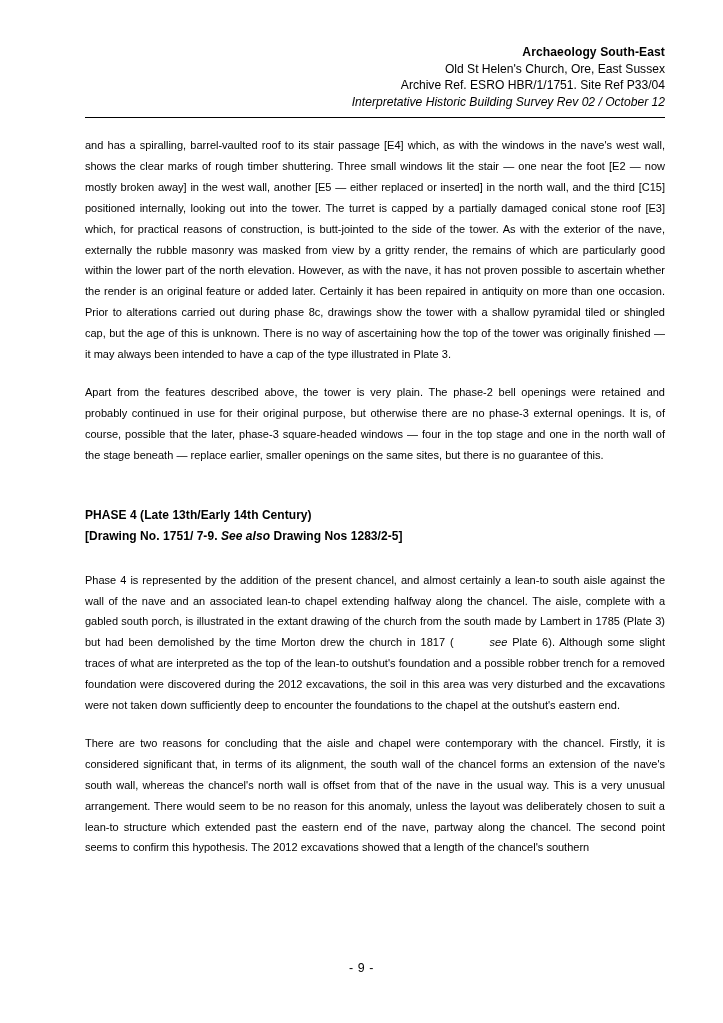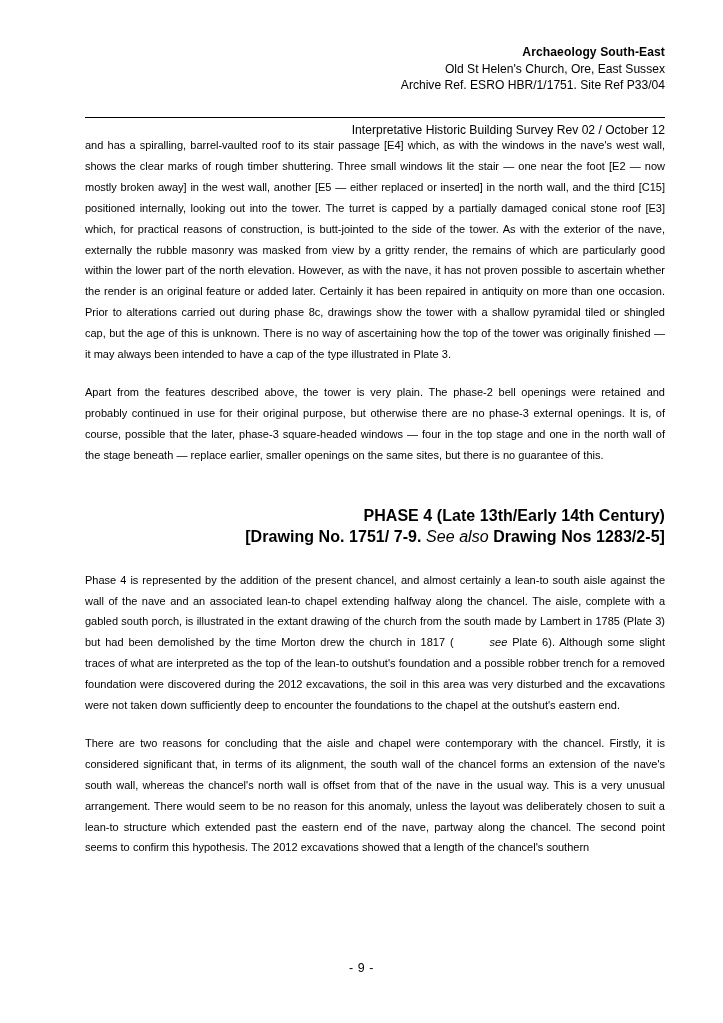--- a/index.html
+++ b/index.html
@@ -33,21 +33,21 @@
   .doc-header .hline {
     font-size: 12.1px;
     line-height: 16.6px;
     white-space: nowrap;
   }
   .doc-header .hline.org {
     font-weight: bold;
     letter-spacing: 0.1px;
   }
   .doc-header .hline.ital {
-    margin-top: 28px;
+    font-style: italic;
   }
   .header-rule {
     position: absolute;
     left: 85px;
     top: 117px;
     width: 580px;
     height: 0;
     border-top: 1.6px solid #000;
   }
   
@@ -63,27 +63,27 @@
     line-height: 20.9px;
     text-align: justify;
     text-justify: inter-word;
     word-spacing: 0.1px;
   }
   p.para:last-child { margin-bottom: 4px; }
   .para .it { font-style: italic; margin-left: 36px; }
 
   h2.phase-heading {
     margin: 0;
-    font-size: 16px;
+    font-size: 12px;
     line-height: 21.5px;
     font-weight: bold;
-    text-align: right;
+    text-align: left;
     letter-spacing: 0.05px;
   }
-  .phase-heading .bi { font-style: italic; font-weight: normal; }
+  .phase-heading .bi { font-style: italic; font-weight: bold; }
   .spacer-before-heading { height: 22px; }
   .spacer-after-heading  { height: 22px; }
 
   
   .page-number {
     position: absolute;
     left: 0;
     top: 960px;
     width: 723px;
     text-align: center;

